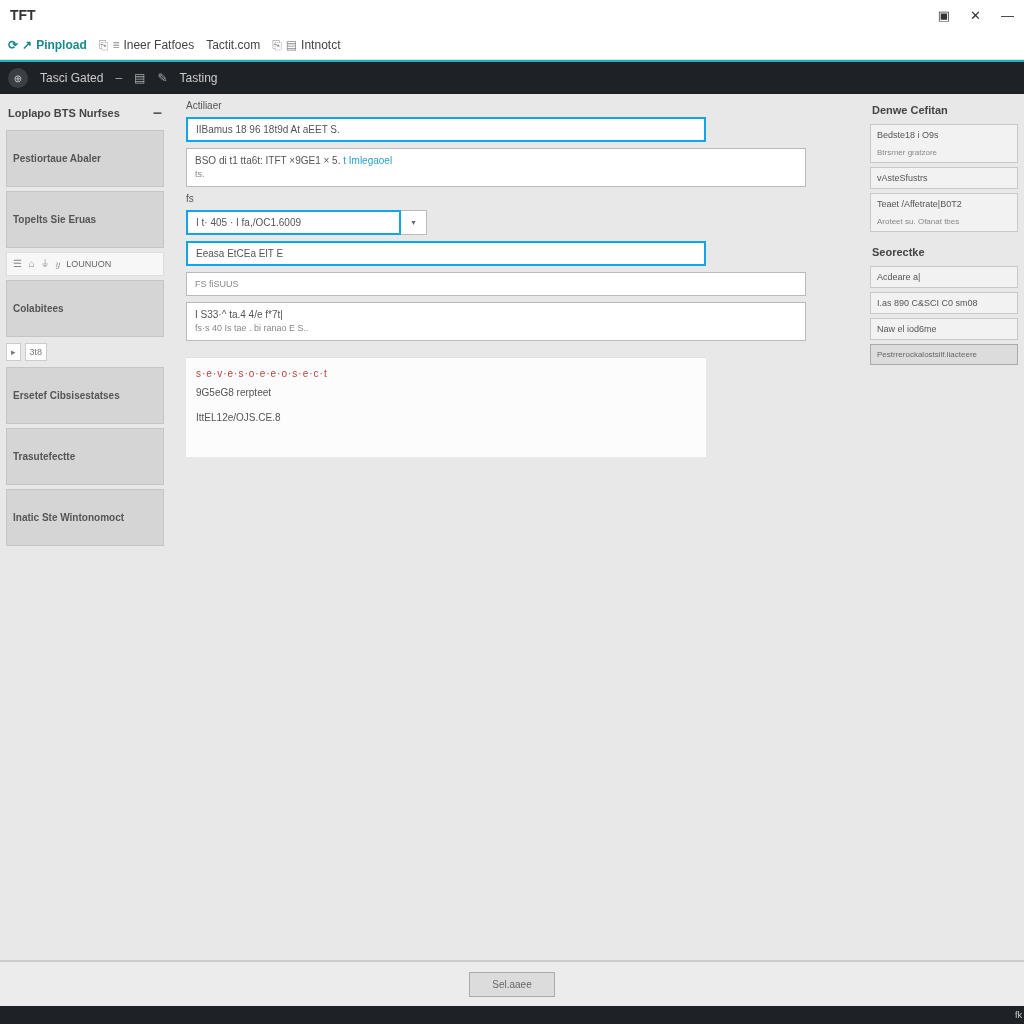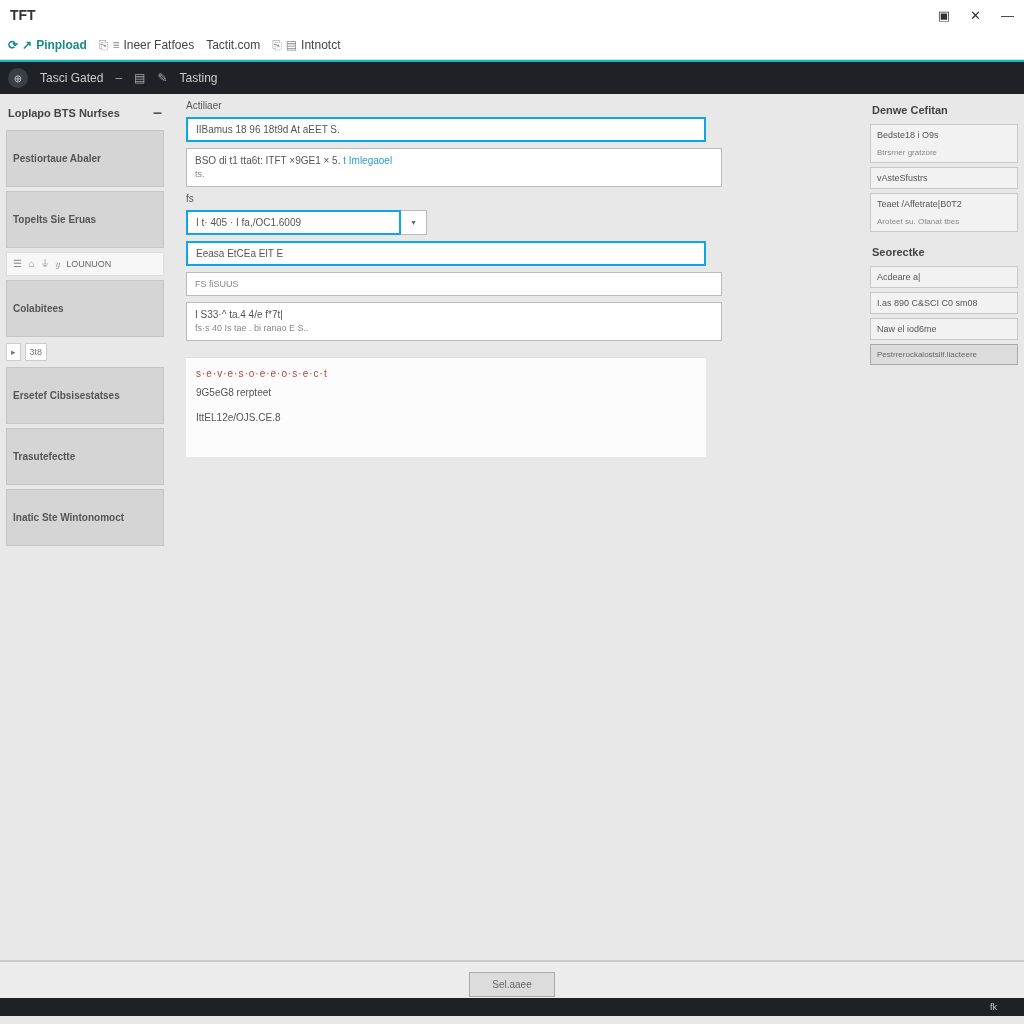--- a/index.html
+++ b/index.html
@@ -36,41 +36,41 @@
 .leftpanel .breadbox { border: 1px solid #ccc; padding: 3px 4px; background: #fff; font-size: 9px; color: #777; display: inline-block; }
 
 
 .centerpanel { flex: 1; padding: 6px 12px 6px 16px; display: flex; flex-direction: column; gap: 6px; }
 .centerpanel .form-label { font-size: 10px; color: #555; }
 .field { background: #fff; border: 2px solid #0ea5e9; padding: 5px 8px; font-size: 10px; color: #555; width: 520px; }
 .code-link { color: #2aa0c8; }
 .split-input { display: flex; width: 520px; }
 .split-input .field { flex: 1; width: auto; }
 .split-input .dd { width: 26px; background: #fff; border: 1px solid #bbb; border-left: none; display: flex; align-items: center; justify-content: center; font-size: 8px; color: #666; cursor: pointer; }
-.two-line { background: #fff; border: 1px solid #bbb; padding: 5px 8px; width: 536px; font-size: 10px; color: #555; line-height: 1.4; }
+.two-line { background: #fff; border: 1px solid #bbb; padding: 5px 8px; width: 620px; font-size: 10px; color: #555; line-height: 1.4; }
 .two-line .line1 { font-size: 10px; }
 .two-line .line2 { font-size: 9px; color: #888; }
 .resultbox { background: #fcfcfc; border-top: 1px solid #e0e0e0; margin-top: 10px; padding: 10px 10px 20px 10px; width: 520px; }
 .resultbox .err { font-size: 10px; color: #b54040; letter-spacing: 1px; margin-bottom: 8px; }
 .resultbox .row { font-size: 10px; color: #555; margin-bottom: 14px; }
 
 
 .rightpanel { width: 160px; padding: 6px 6px; background: #e8e8e8; display: flex; flex-direction: column; gap: 4px; }
 .rightpanel .panel-title { font-size: 11px; font-weight: bold; color: #444; padding: 4px 2px; }
 .rightpanel .box { background: #f2f2f2; border: 1px solid #c9c9c9; padding: 5px 6px; font-size: 9px; color: #555; }
 .rightpanel .box.clickable { cursor: pointer; }
 .rightpanel .box .sub { font-size: 8px; color: #888; margin-top: 8px; }
 .rightpanel .darkbtn { background: #dcdcdc; border: 1px solid #aaa; padding: 5px 6px; font-size: 8px; color: #666; cursor: pointer; }
 
 
 .bottombar { height: 45px; background: #ececec; border-top: 1px solid #ccc; display: flex; align-items: center; justify-content: center; padding: 0 14px; position: absolute; bottom: 18px; left: 0; right: 0; }
 .bottombar .btn { background: #dcdcdc; border: 1px solid #aaa; padding: 6px 22px; font-size: 10px; color: #666; cursor: pointer; }
 
 
-.footer { height: 18px; background: #1e2227; color: #ccc; font-size: 9px; display: flex; align-items: center; justify-content: flex-end; padding: 0 27px; position: absolute; bottom: 8px; left: 0; right: 0; }
+.footer { height: 18px; background: #1e2227; color: #ccc; font-size: 9px; display: flex; align-items: center; justify-content: flex-end; padding: 0 2px; position: absolute; bottom: 0; left: 0; right: 0; }
 
 .minus { font-size: 16px; color: #555; cursor: pointer; }
 </style>
 </head>
 <body>
 
 <div class="titlebar">
   <div class="title">TFT</div>
   <div class="controls">
     <span>▣</span>

